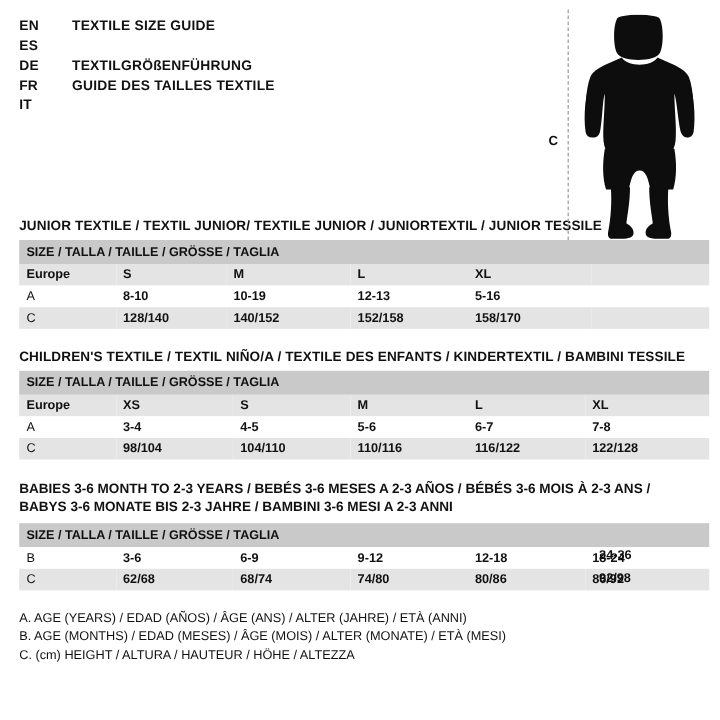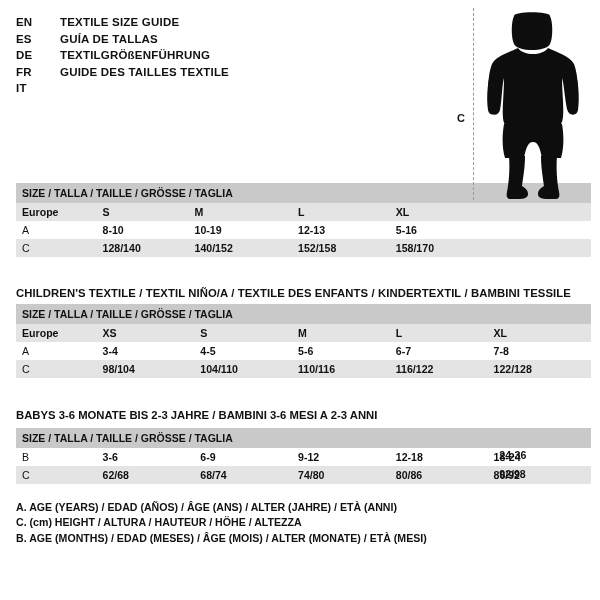--- a/index.html
+++ b/index.html
@@ -71,21 +71,21 @@
   .silhouette {
     position: absolute;
     left: 40px;
     top: 4px;
     width: 105px;
     height: 190px;
   }
 
   
   .section {
-    margin-top: 30px;
+    margin-top: 18px;
   }
   .section-title {
     font-size: 11.3px;
     font-weight: bold;
     letter-spacing: 0.1px;
     margin-bottom: 5px;
     white-space: nowrap;
   }
 
   
@@ -123,39 +123,38 @@
     font-weight: bold;
     line-height: 15px;
     margin-bottom: 5px;
   }
 
   
   .footnotes {
     margin-top: 16px;
     font-size: 10.6px;
     line-height: 15.5px;
-    font-weight: bold;
+    font-weight: normal;
   }
   .footnote {
     white-space: nowrap;
   }
 </style>
 </head>
 <body>
 
 <div class="page">
 
   <div class="lang-block">
     <div class="lang-row">
       <span class="lang-code">EN</span>
       <span class="lang-text">TEXTILE SIZE GUIDE</span>
     </div>
     <div class="lang-row">
       <span class="lang-code">ES</span>
-      <span class="lang-text">GUÍA DE TALLAS</span>
     </div>
     <div class="lang-row">
       <span class="lang-code">DE</span>
       <span class="lang-text">TEXTILGRÖßENFÜHRUNG</span>
     </div>
     <div class="lang-row">
       <span class="lang-code">FR</span>
       <span class="lang-text">GUIDE DES TAILLES TEXTILE</span>
     </div>
     <div class="lang-row">
@@ -183,20 +182,21 @@
         <path d="M61 144 L77 144 C76 156 77 170 79 180 C80 184 79 187 76 187 L68 187 C62 187 58 186 58 182 C58 178 61 176 64 174 C63 166 61 156 61 144 Z"></path>
 
         <path d="M12 56 C8 66 6 84 8 98 C9 104 16 104 17 98 C19 86 18 68 19 58 Z"></path>
 
         <path d="M94 56 C98 66 100 84 98 98 C97 104 90 104 89 98 C87 86 88 68 87 58 Z"></path>
       </g>
     </svg>
   </div>
 
   <div class="section" style="margin-top:86px;">
+    <div class="section-title">JUNIOR TEXTILE / TEXTIL JUNIOR/ TEXTILE JUNIOR / JUNIORTEXTIL / JUNIOR TESSILE</div>
     <table>
       <colgroup>
         <col style="width:14%">
           <col style="width:16%">
           <col style="width:18%">
           <col style="width:17%">
           <col style="width:18%">
           <col style="width:17%">
       </colgroup>
       <tbody>
@@ -269,20 +269,21 @@
           <td>110/116</td>
           <td>116/122</td>
           <td>122/128</td>
         </tr>
       </tbody>
     </table>
   </div>
 
   <div class="section">
     <div class="multi-title">
+      <div>BABIES 3-6 MONTH TO 2-3 YEARS / BEBÉS 3-6 MESES A 2-3 AÑOS / BÉBÉS 3-6 MOIS À 2-3 ANS /</div>
       <div>BABYS 3-6 MONATE BIS 2-3 JAHRE / BAMBINI 3-6 MESI A 2-3 ANNI</div>
     </div>
     <table>
       <colgroup>
         <col style="width:14%">
           <col style="width:17%">
           <col style="width:17%">
           <col style="width:17%">
           <col style="width:17%">
           <col style="width:18%">
@@ -325,17 +326,17 @@
         <tr style="height:19px;">
           <td style="background:transparent;"></td>
           <td style="background:transparent;">92/98</td>
         </tr>
       </tbody>
     </table>
   </div>
 
   <div class="footnotes">
     <div class="footnote">A. AGE (YEARS) / EDAD (AÑOS) / ÂGE (ANS) / ALTER (JAHRE) / ETÀ (ANNI)</div>
+    <div class="footnote">B. AGE (MONTHS) / EDAD (MESES) / ÂGE (MOIS) / ALTER (MONATE) / ETÀ (MESI)</div>
     <div class="footnote">C. (cm) HEIGHT / ALTURA / HAUTEUR / HÖHE / ALTEZZA</div>
-    <div class="footnote">B. AGE (MONTHS) / EDAD (MESES) / ÂGE (MOIS) / ALTER (MONATE) / ETÀ (MESI)</div>
   </div>
 
 </div>
 
 </body></html>

